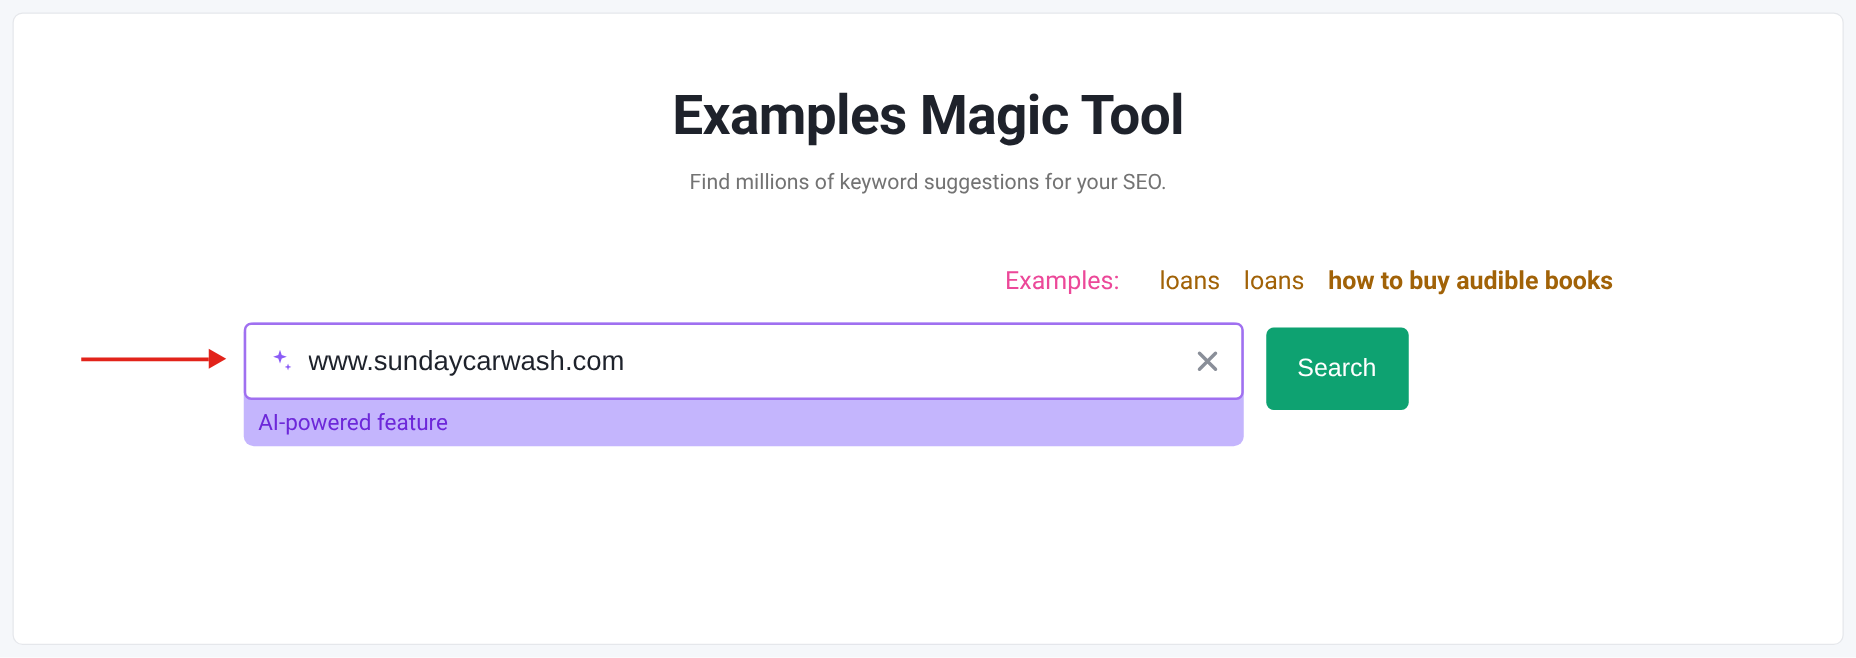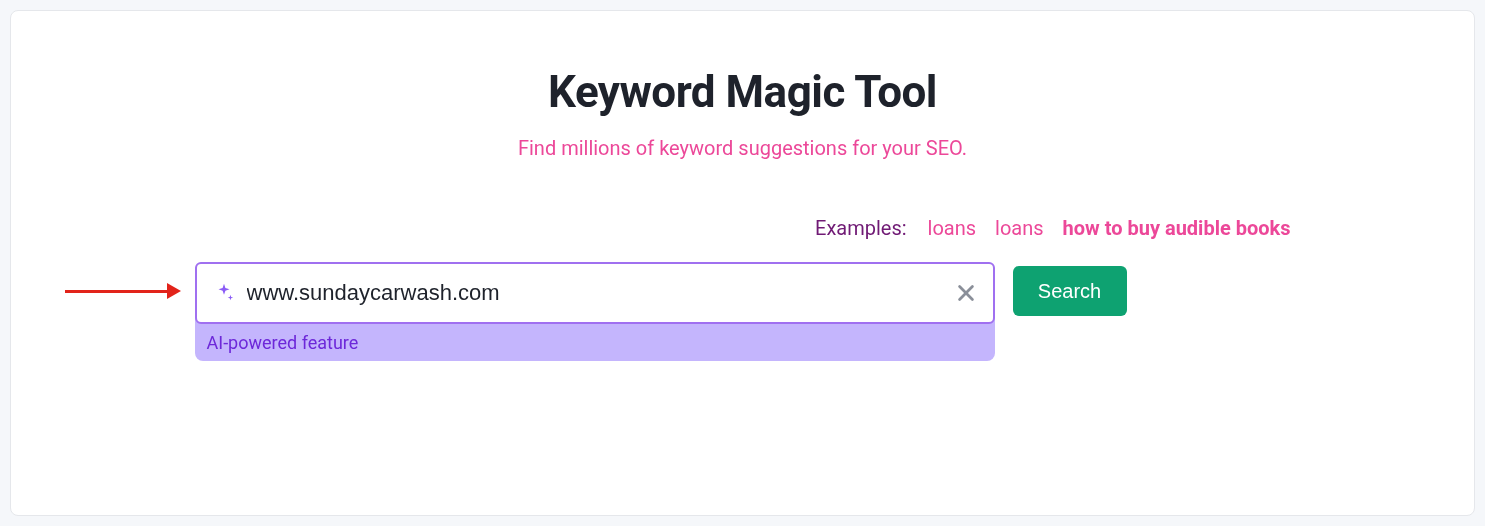--- a/index.html
+++ b/index.html
@@ -24,43 +24,43 @@
       position: relative;
     }
     .title {
       font-size: 44px;
       font-weight: 700;
       color: #1e222b;
       text-align: center;
       letter-spacing: -0.5px;
     }
     .subtitle {
-      font-size: 20px;
-      color: #ec4899;
+      font-size: 17px;
+      color: #737373;
       text-align: center;
       margin-top: 18px;
       font-weight: 400;
     }
     .form-wrap {
       width: 1096px;
       margin: 0 auto;
       margin-top: 56px;
       position: relative;
     }
     .examples-row {
       text-align: right;
       font-size: 20px;
       margin-bottom: 14px;
     }
     .examples-label {
-      color: #701a75;
-      margin-right: 16px;
+      color: #ec4899;
+      margin-right: 27px;
     }
     .example-link {
-      color: #ec4899;
+      color: #a16207;
       text-decoration: none;
       margin-right: 14px;
       cursor: pointer;
     }
     .example-link:last-child {
       margin-right: 0;
       font-weight: bold;
     }
     .keyword-row {
       position: relative;
@@ -213,21 +213,21 @@
     .chevron-down {
       width: 18px;
       height: 18px;
       display: flex;
       align-items: center;
       justify-content: center;
       color: #1e222b;
     }
     .search-btn {
       flex: 0 0 114px;
-      height: 50px;
+      height: 66px;
       background: #0ea271;
       color: #fff;
       border: none;
       border-radius: 6px;
       font-size: 20px;
       font-weight: 500;
       cursor: pointer;
       margin-top: 4px;
     }
     .arrow-annot {
@@ -254,21 +254,21 @@
       height: 0;
       border-top: 8px solid transparent;
       border-bottom: 8px solid transparent;
       border-left: 14px solid #e2231a;
     }
   </style>
 </head>
 <body>
 
 <div class="panel">
-  <h1 class="title">Keyword Magic Tool</h1>
+  <h1 class="title">Examples Magic Tool</h1>
   <p class="subtitle">Find millions of keyword suggestions for your SEO.</p>
 
   <div class="form-wrap">
 
     <div class="examples-row">
       <span class="examples-label">Examples:</span>
       <a class="example-link">loans</a>
       <a class="example-link">loans</a>
       <a class="example-link">how to buy audible books</a>
     </div>

